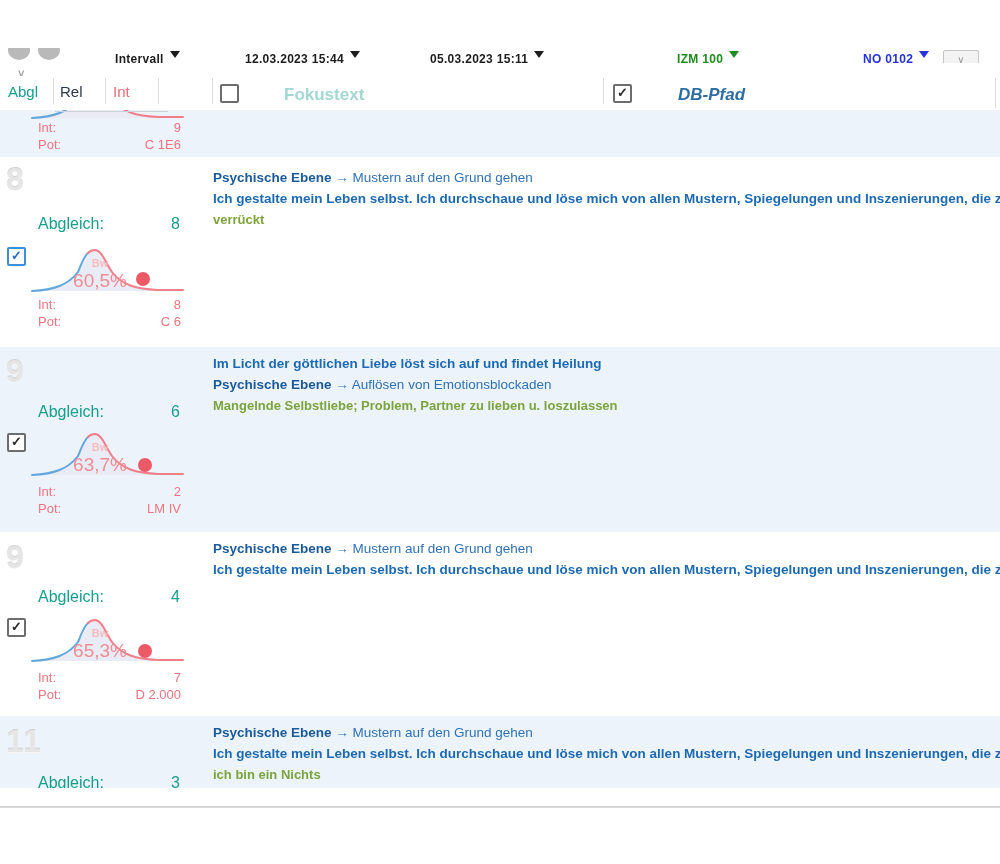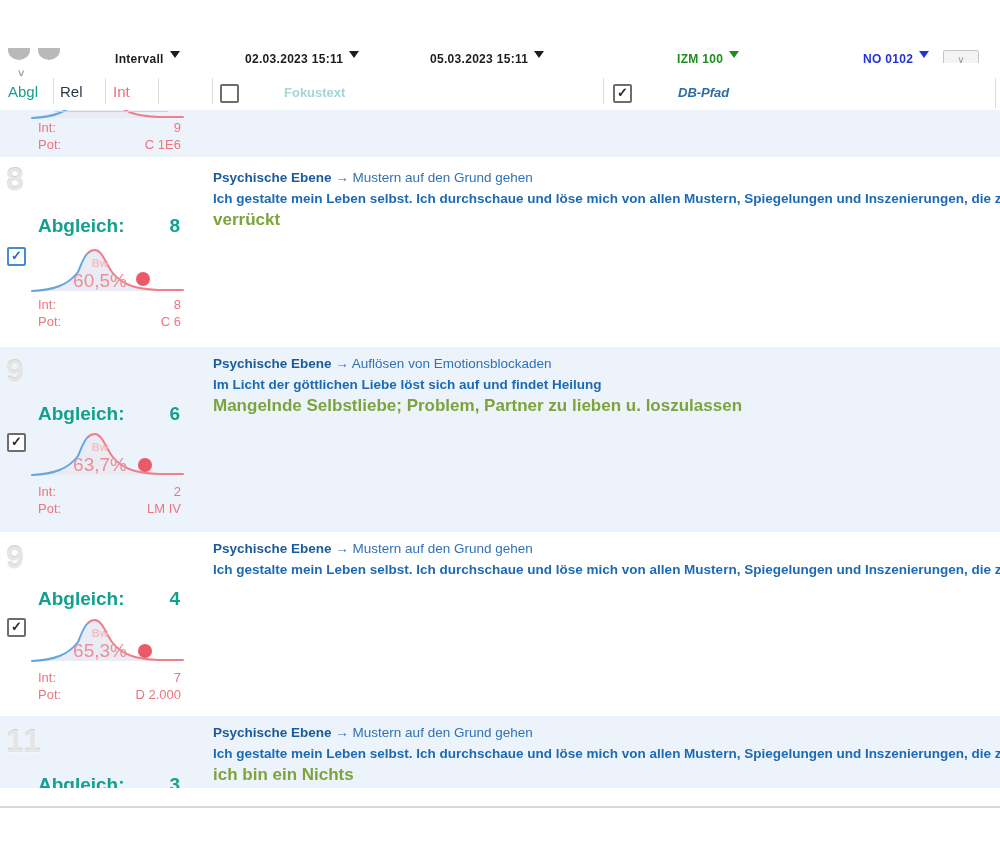--- a/index.html
+++ b/index.html
@@ -26,62 +26,62 @@
   .tabrow{position:absolute;left:0;top:75px;width:1000px;height:35px;background:#fff;}
   .tab{position:absolute;top:8px;font-size:15px;font-weight:normal;cursor:default;}
   .tab-abgl{left:8px;color:#14a08e;}
   .tab-rel{left:60px;color:#2b3748;}
   .tab-int{left:113px;color:#ee6a76;}
   .tab-pot{left:160px;color:#8b5cf6;margin-top:44px;}
   .tab-chevron{position:absolute;left:18px;top:-8px;color:#9a9a9a;font-size:11px;font-weight:bold;}
   .vsep{position:absolute;top:3px;width:1px;height:26px;background:#dcdcdc;}
   .cb{position:absolute;width:15px;height:15px;border:2px solid #6d6d6d;border-radius:2px;
       background:#fff;font-size:13px;font-weight:bold;color:#2b2b2b;line-height:14px;text-align:center;}
-  .cb-label{position:absolute;top:10px;font-size:13px;font-weight:bold;padding-left:38px;}
+  .cb-label{position:absolute;top:10px;font-size:17px;font-weight:bold;padding-left:38px;}
   .fokus-label{color:#a3d7d1;}
   .dbpfad-label{color:#2e6da4;font-style:italic;font-weight:600;}
   
   .list{position:absolute;left:0;top:110px;width:1000px;}
   .row{position:relative;width:1000px;overflow:hidden;}
   .row.alt{background:#edf3fa;}
   .row.plain{background:#ffffff;}
   .bignum{position:absolute;left:6px;font-size:32px;font-weight:bold;color:#e5e5e5;
           text-shadow:0 1px 0 #f6f6f6,0 -1px 0 #d0d0d0;letter-spacing:1px;}
   .abg-line{position:absolute;left:38px;width:142px;display:flex;justify-content:space-between;
-            font-size:19px;font-weight:bold;color:#14a08e;}
+            font-size:16px;font-weight:normal;color:#14a08e;}
   .ip-line{position:absolute;left:38px;width:143px;display:flex;justify-content:space-between;
            font-size:13px;color:#ee7480;}
   .row-cb{position:absolute;left:7px;}
   .row-cb.focused{border-color:#3d8edb;color:#2a6bc4;}
   .curve{position:absolute;left:30px;width:155px;height:52px;}
   .clipline{position:absolute;left:55px;top:1px;width:113px;height:1px;background:#ccd2dc;}
   
   .txt{position:absolute;left:213px;white-space:nowrap;}
   .tline{height:21px;line-height:21px;font-size:13.5px;}
   .t-title{color:#1b5a9b;font-weight:bold;}
   .t-arrow{color:#2f72b8;}
   .t-cat{color:#2f72b8;}
   .t-aff{color:#1d6ab4;font-weight:bold;}
-  .t-key{color:#7ca33c;font-weight:bold;font-size:17px;}
+  .t-key{color:#7ca33c;font-weight:bold;font-size:13px;}
   .endline{position:absolute;left:0;top:806px;width:1000px;height:2px;background:#d8d8d8;}
   .right-sep{position:absolute;left:995px;top:3px;width:1px;height:30px;background:#dcdcdc;}
 </style>
 </head>
 <body>
 
 <div class="topstrip">
   <div class="nav-circle" style="left:8px"></div>
   <div class="nav-circle" style="left:38px"></div>
 
   <div class="dd" style="left:115px">
     <span class="dd-label">Intervall</span>
     <span class="arr"></span>
   </div>
   <div class="dd" style="left:245px">
-    <span class="dd-label">02.03.2023 15:11</span>
+    <span class="dd-label">12.03.2023 15:44</span>
     <span class="arr"></span>
   </div>
   <div class="dd" style="left:430px">
     <span class="dd-label">05.03.2023 15:11</span>
     <span class="arr"></span>
   </div>
   <div class="dd green" style="left:677px">
     <span class="dd-label">IZM 100</span>
     <span class="arr"></span>
   </div>
@@ -188,26 +188,26 @@
     </div>
     <div class="ip-line" style="top:137px">
       <span>Int:</span>
       <span>2</span>
     </div>
     <div class="ip-line" style="top:154px">
       <span>Pot:</span>
       <span>LM IV</span>
     </div>
     <div class="txt" style="top:6px">
+      <div class="tline t-aff">Im Licht der göttlichen Liebe löst sich auf und findet Heilung</div>
       <div class="tline">
         <span class="t-title">Psychische Ebene</span>
         <span class="t-arrow">→</span>
         <span class="t-cat">Auflösen von Emotionsblockaden</span>
       </div>
-      <div class="tline t-aff">Im Licht der göttlichen Liebe löst sich auf und findet Heilung</div>
       <div class="tline t-key">Mangelnde Selbstliebe; Problem, Partner zu lieben u. loszulassen</div>
     </div>
   </div>
 
   <div class="row plain" style="height:184px">
     <div class="bignum" style="top:7px">9</div>
     <div class="abg-line" style="top:56px">
       <span>Abgleich:</span>
       <span>4</span>
     </div>

